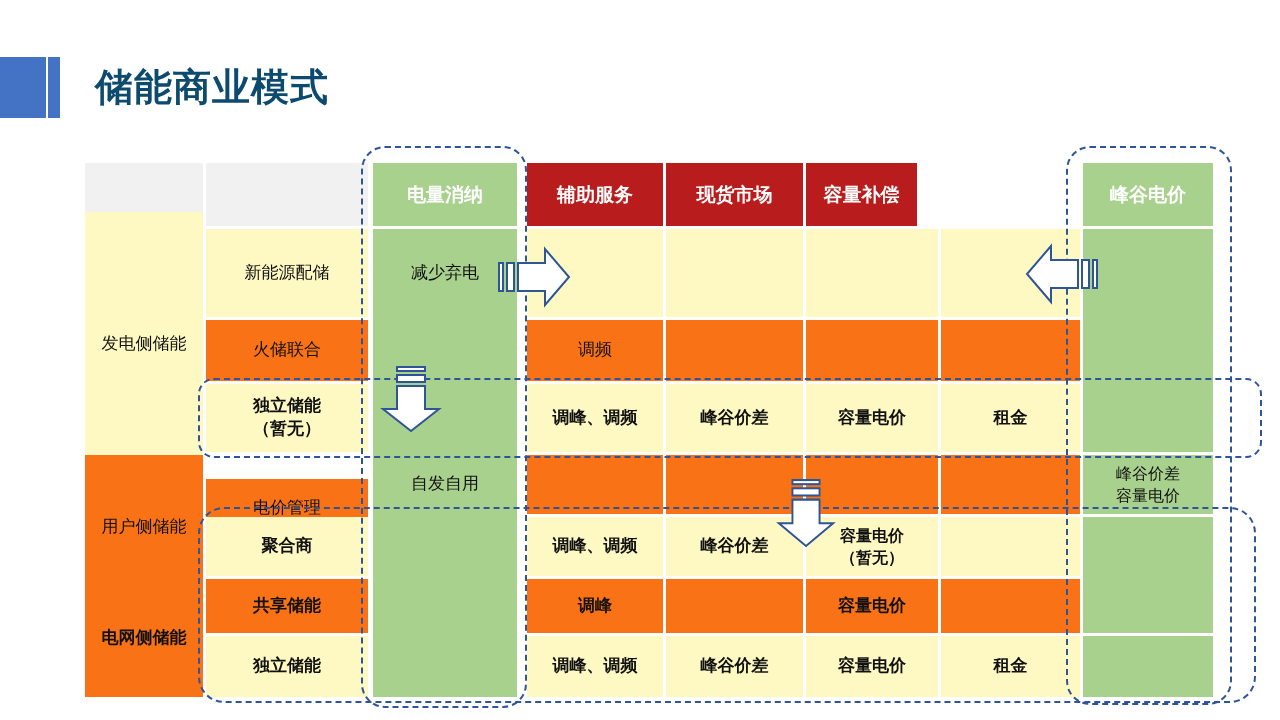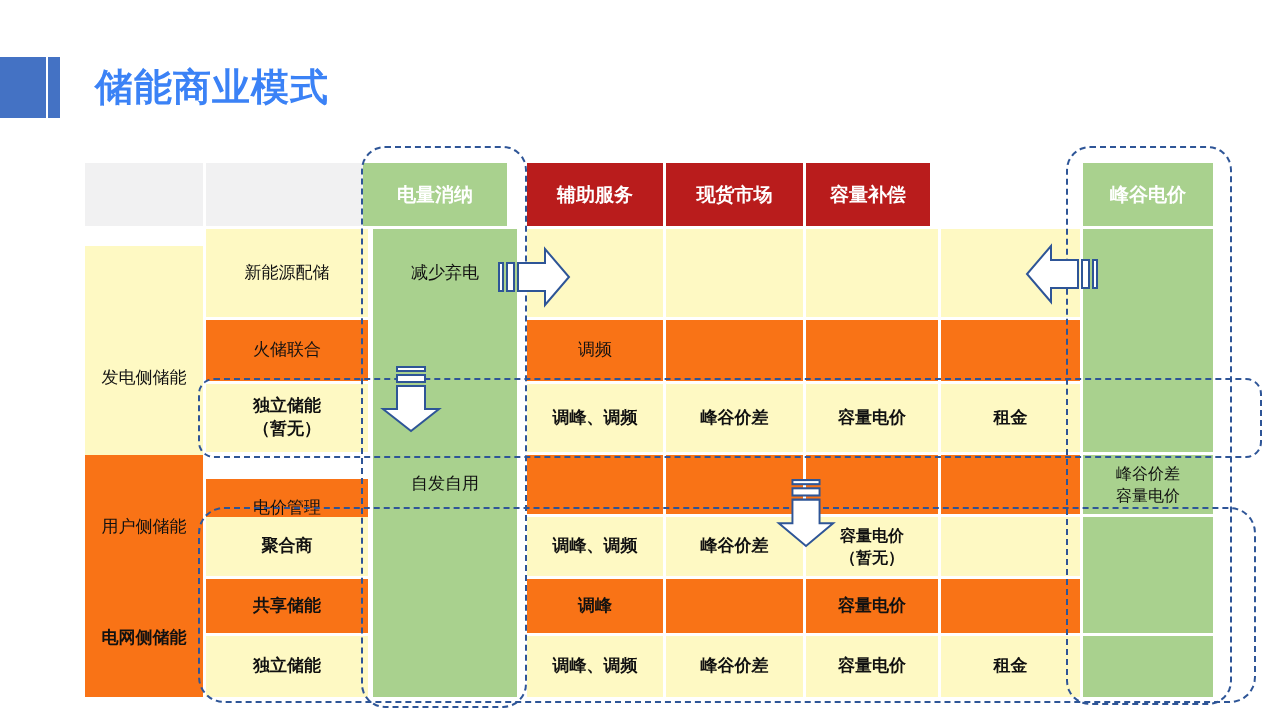--- a/index.html
+++ b/index.html
@@ -1,19 +1,19 @@
 <!DOCTYPE html>
 <html><head>
 <meta charset="utf-8">
 <style>
   html,body{margin:0;padding:0;background:#fff;}
   .slide{position:relative;width:1280px;height:720px;background:#ffffff;overflow:hidden;
          font-family:"Liberation Sans","DejaVu Sans",sans-serif;color:#111;}
   .accent{position:absolute;background:#4472c4;}
-  .title{position:absolute;left:95px;top:62px;font-size:38px;font-weight:600;color:#3b82f6;letter-spacing:1px;}
+  .title{position:absolute;left:95px;top:62px;font-size:38px;font-weight:600;color:#0c4a6e;letter-spacing:1px;}
   .cell{position:absolute;display:flex;align-items:center;justify-content:center;
         text-align:center;font-size:17px;line-height:1.35;white-space:pre-line;}
   .gray{background:#f1f1f2;}
   .hdr{background:#b91c1c;color:#fff;font-weight:bold;font-size:19px;}
   .hdrg{background:#a9d18e;color:#fff;font-weight:bold;font-size:19px;}
   .a{background:#fef9c3;}
   .b{background:#f97316;}
   .green{background:#a9d18e;}
   .bold{font-weight:bold;}
   .dash{position:absolute;border:2px dashed #2e5597;box-sizing:border-box;background:transparent;z-index:5;}
@@ -24,27 +24,27 @@
 <body>
 
 <div class="slide">
 
   <div class="accent" style="left:0;top:57px;width:46px;height:61px;"></div>
   <div class="accent" style="left:48px;top:57px;width:12px;height:61px;"></div>
   <div class="title">储能商业模式</div>
 
   <div class="cell gray" style="left:85px;top:163px;width:118px;height:63px;"></div>
   <div class="cell gray" style="left:206px;top:163px;width:162px;height:63px;"></div>
-  <div class="cell hdrg" style="left:363px;top:163px;width:144px;height:63px;text-align:right;">电量消纳</div>
+  <div class="cell hdrg" style="left:373px;top:163px;width:144px;height:63px;text-align:right;">电量消纳</div>
   <div class="cell hdr" style="left:527px;top:163px;width:136px;height:63px;">辅助服务</div>
   <div class="cell hdr" style="left:666px;top:163px;width:137px;height:63px;">现货市场</div>
-  <div class="cell hdr" style="left:806px;top:163px;width:124px;height:63px;">容量补偿</div>
+  <div class="cell hdr" style="left:806px;top:163px;width:111px;height:63px;">容量补偿</div>
   <div class="cell hdrg" style="left:1083px;top:163px;width:130px;height:63px;">峰谷电价</div>
 
-  <div class="cell a" style="left:85px;top:246px;width:118px;height:265px;">发电侧储能</div>
+  <div class="cell a" style="left:85px;top:212px;width:118px;height:265px;">发电侧储能</div>
   <div class="cell b" style="left:85px;top:455px;width:118px;height:145px;">用户侧储能</div>
   <div class="cell b bold" style="left:85px;top:579px;width:118px;height:118px;">电网侧储能</div>
 
   <div class="cell a" style="left:206px;top:229px;width:162px;height:88px;">新能源配储</div>
   <div class="cell b" style="left:206px;top:320px;width:162px;height:61px;">火储联合</div>
   <div class="cell a bold" style="left:206px;top:384px;width:162px;height:68px;">独立储能
 （暂无）</div>
   <div class="cell b" style="left:206px;top:479px;width:162px;height:59px;">电价管理</div>
   <div class="cell a bold" style="left:206px;top:517px;width:162px;height:59px;">聚合商</div>
   <div class="cell b bold" style="left:206px;top:579px;width:162px;height:54px;">共享储能</div>

